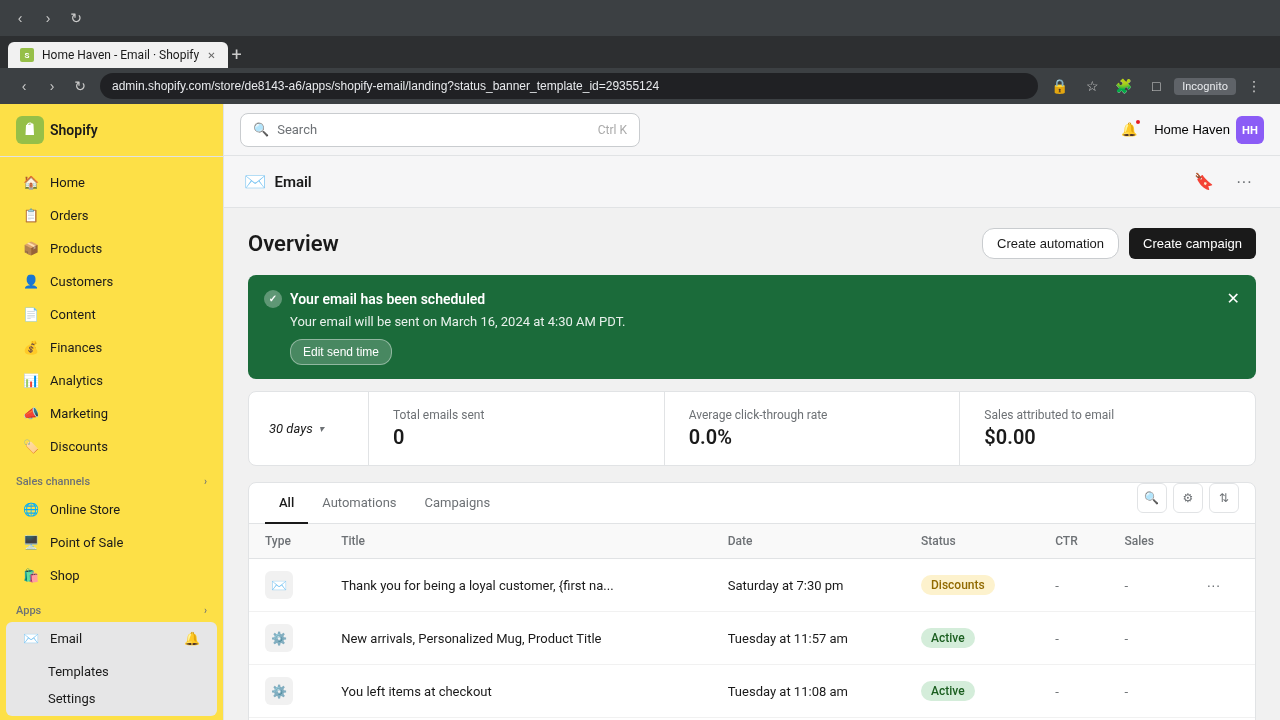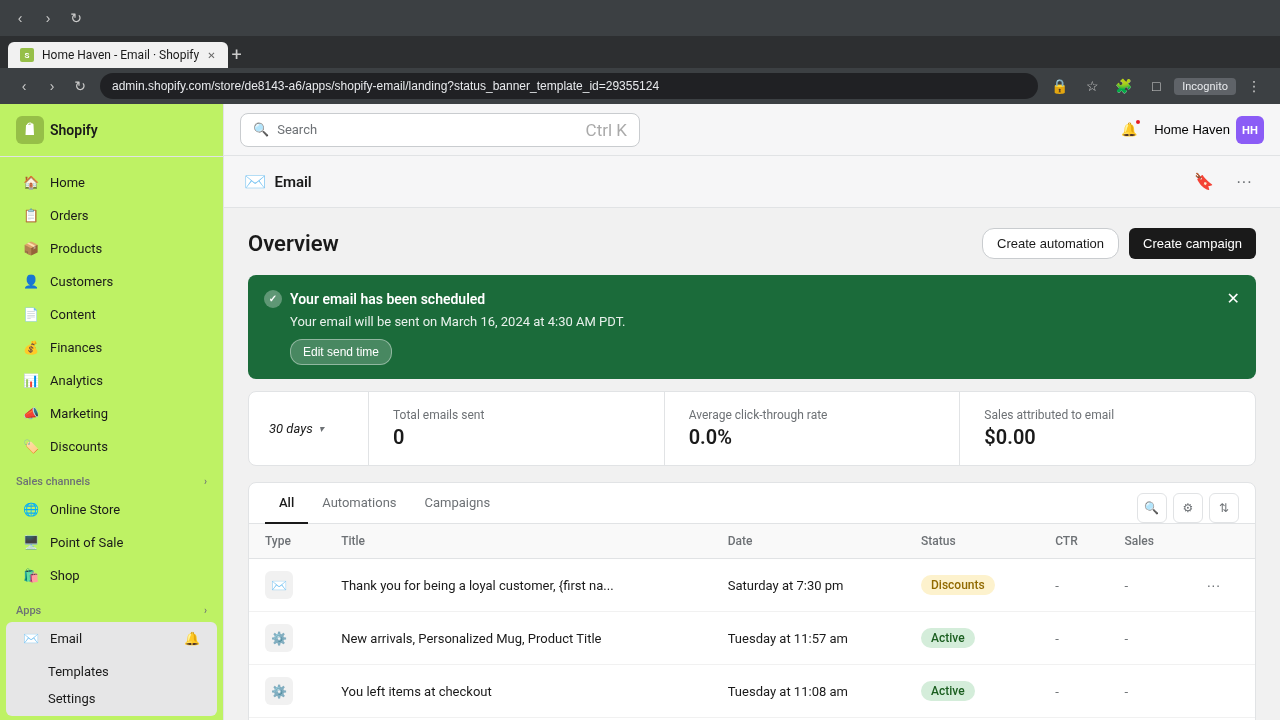--- a/index.html
+++ b/index.html
@@ -17,21 +17,21 @@
     .nav-btn { background: none; border: none; color: #ccc; cursor: pointer; font-size: 14px; width: 24px; height: 24px; display: flex; align-items: center; justify-content: center; border-radius: 50%; }
     .url-input { flex: 1; background: #202124; border: none; border-radius: 16px; height: 26px; padding: 0 12px; color: #e8eaed; font-size: 12px; outline: none; }
     .browser-actions { display: flex; gap: 4px; align-items: center; }
     .browser-action-btn { background: none; border: none; color: #ccc; cursor: pointer; font-size: 14px; width: 28px; height: 28px; display: flex; align-items: center; justify-content: center; border-radius: 50%; }
     .incognito-badge { background: #5f6368; color: #e8eaed; font-size: 11px; padding: 2px 8px; border-radius: 4px; text-align: center; }
 
     
     .app { display: flex; height: calc(720px - 104px); background: #f1f1f1; }
 
     
-    .sidebar { width: 224px; background: #bef264; border-right: 1px solid #e1e3e5; display: flex; flex-direction: column; overflow-y: auto; flex-shrink: 0; }
+    .sidebar { width: 224px; background: #fde047; border-right: 1px solid #e1e3e5; display: flex; flex-direction: column; overflow-y: auto; flex-shrink: 0; }
     .sidebar-header { padding: 12px 16px; display: flex; align-items: center; gap: 8px; border-bottom: 1px solid #e1e3e5; }
     .shopify-logo { display: flex; align-items: center; gap: 6px; color: #1a1a1a; font-weight: 600; font-size: 14px; }
     .shopify-logo-icon { width: 28px; height: 28px; background: #96bf48; border-radius: 6px; display: flex; align-items: center; justify-content: center; }
     .sidebar-nav { padding: 8px 0; flex: 1; }
     .nav-item { display: flex; align-items: center; gap: 10px; padding: 7px 16px; cursor: pointer; border-radius: 6px; margin: 1px 6px; color: #1a1a1a; font-size: 13px; text-decoration: none; }
     .nav-icon { width: 18px; height: 18px; color: #5c5f62; display: flex; align-items: center; justify-content: center; flex-shrink: 0; }
     .nav-section-label { font-size: 11px; color: #6d7175; padding: 12px 16px 4px; font-weight: 500; display: flex; align-items: center; justify-content: space-between; }
     .nav-section-label .chevron { font-size: 10px; }
     .sub-nav-item { display: flex; align-items: center; gap: 10px; padding: 6px 16px 6px 42px; cursor: pointer; color: #1a1a1a; font-size: 13px; }
     .email-active { background: #e6e6e7; margin: 1px 6px; border-radius: 6px; }
@@ -65,21 +65,21 @@
     .stats-row { background: #fff; border: 1px solid #e1e3e5; border-radius: 8px; display: flex; align-items: stretch; margin-bottom: 16px; }
     .stats-period { padding: 16px 20px; display: flex; align-items: center; gap: 6px; border-right: 1px solid #e1e3e5; min-width: 120px; cursor: pointer; color: #1a1a1a; font-size: 13px; font-style: italic; }
     .stats-period-chevron { color: #6d7175; font-size: 10px; }
     .stat-item { padding: 16px 24px; border-right: 1px solid #e1e3e5; flex: 1; }
     .stat-item:last-child { border-right: none; }
     .stat-label { font-size: 12px; color: #6d7175; margin-bottom: 3px; }
     .stat-value { font-size: 20px; font-weight: 600; color: #1a1a1a; }
 
     
     .table-section { background: #fff; border: 1px solid #e1e3e5; border-radius: 8px; overflow: hidden; }
-    .table-tabs { display: flex; align-items: flex-end; padding: 0 16px; border-bottom: 1px solid #e1e3e5; }
+    .table-tabs { display: flex; align-items: flex-start; padding: 0 16px; border-bottom: 1px solid #e1e3e5; }
     .table-tab { padding: 12px 14px; font-size: 13px; cursor: pointer; color: #6d7175; border-bottom: 2px solid transparent; margin-bottom: -1px; }
     .table-tab.active { color: #1a1a1a; border-bottom-color: #1a1a1a; font-weight: 500; }
     .table-tab-actions { margin-left: auto; display: flex; gap: 6px; }
     .icon-btn { width: 30px; height: 30px; background: none; border: 1px solid #e1e3e5; border-radius: 6px; display: flex; align-items: center; justify-content: center; cursor: pointer; color: #6d7175; font-size: 12px; }
     table { width: 100%; border-collapse: collapse; }
     thead th { padding: 10px 16px; text-align: left; font-size: 12px; color: #6d7175; font-weight: 500; border-bottom: 1px solid #e1e3e5; background: #f9f9f9; }
     tbody td { padding: 12px 16px; font-size: 13px; color: #1a1a1a; border-bottom: 1px solid #f1f1f1; vertical-align: middle; }
     tbody tr:last-child td { border-bottom: none; }
     .type-icon { width: 28px; height: 28px; background: #f1f1f1; border-radius: 6px; display: flex; align-items: center; justify-content: center; color: #6d7175; font-size: 13px; }
     .status-badge { display: inline-flex; align-items: center; padding: 3px 10px; border-radius: 20px; font-size: 12px; font-weight: 500; }
@@ -223,21 +223,21 @@
     </nav>
 
   </aside>
 
   <div class="main">
 
     <div class="top-bar">
       <div class="search-box">
         <span>🔍</span>
         <span>Search</span>
-        <span style="margin-left:auto;font-size:17px;color:#aaa;text-align:center;">Ctrl K</span>
+        <span style="margin-left:auto;font-size:12px;color:#aaa;text-align:center;">Ctrl K</span>
       </div>
       <div class="top-bar-right">
         <button class="notif-btn">
           🔔
           <span class="notif-badge"></span>
         </button>
         <button class="store-btn">
           <span>Home Haven</span>
           <div class="store-avatar">
             <span>HH</span>

